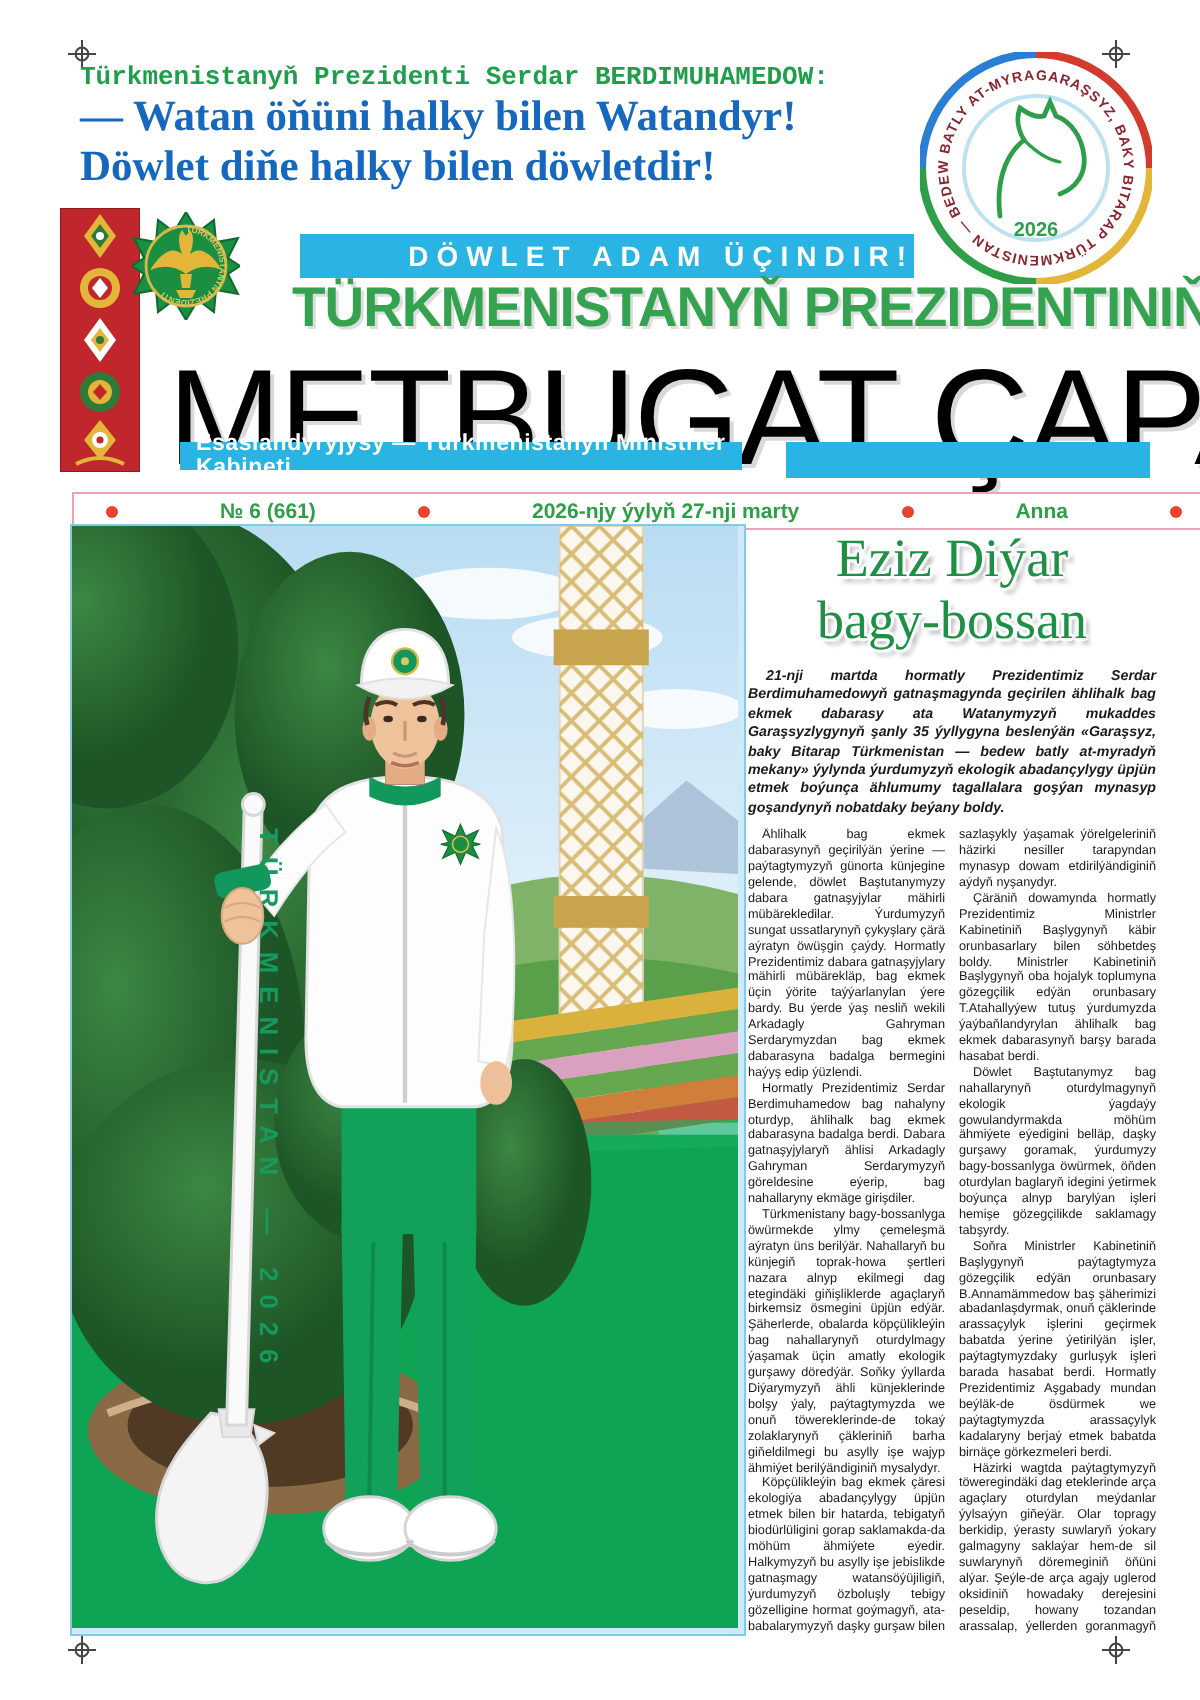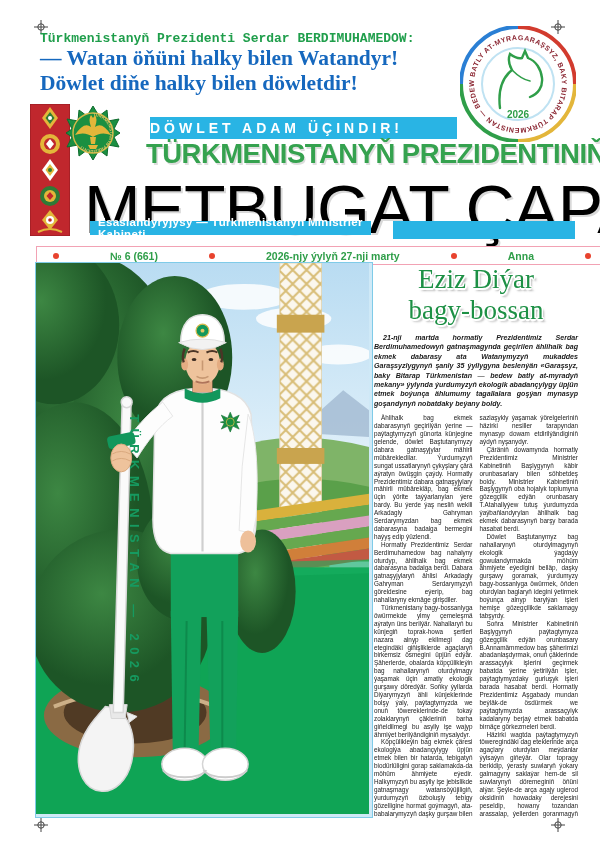--- a/index.html
+++ b/index.html
@@ -10,21 +10,21 @@
   
   .regmark{position:absolute;width:14px;height:14px;}
   .regmark svg{display:block;}
 
   
   .quote-attr{font-family:Liberation Mono, monospace;font-weight:bold;font-size:13px;color:#1f9e4b;}
   .quote-line{font-family:"Liberation Serif",serif;font-weight:bold;font-size:21.5px;line-height:25px;color:#1668be;}
 
   
   .cyanbar{background:#29b4e4;color:#ffffff;font-weight:bold;display:flex;align-items:center;}
-  .slogan-bar{font-size:14px;letter-spacing:4px;justify-content:flex-start;}
+  .slogan-bar{font-size:14px;letter-spacing:4px;justify-content:flex-end;}
   .founder-bar{font-size:11.5px;padding-left:8px;letter-spacing:.3px;}
 
   
   .kicker{font-weight:bold;font-size:28px;letter-spacing:-.5px;color:#35a24f;white-space:nowrap;
           text-shadow:1.5px 1.5px 0 rgba(120,120,120,.25);transform:scaleX(.98);transform-origin:left;}
   .nameplate{font-weight:normal;font-size:68px;letter-spacing:-1px;color:#000000;white-space:nowrap;
           text-shadow:2px 2px 0 rgba(120,120,120,.28);transform:scaleX(1.0);transform-origin:left;}
 
   
   .issue-bar{border:1.4px solid #f2a2b4;background:#fff;display:flex;align-items:center;

